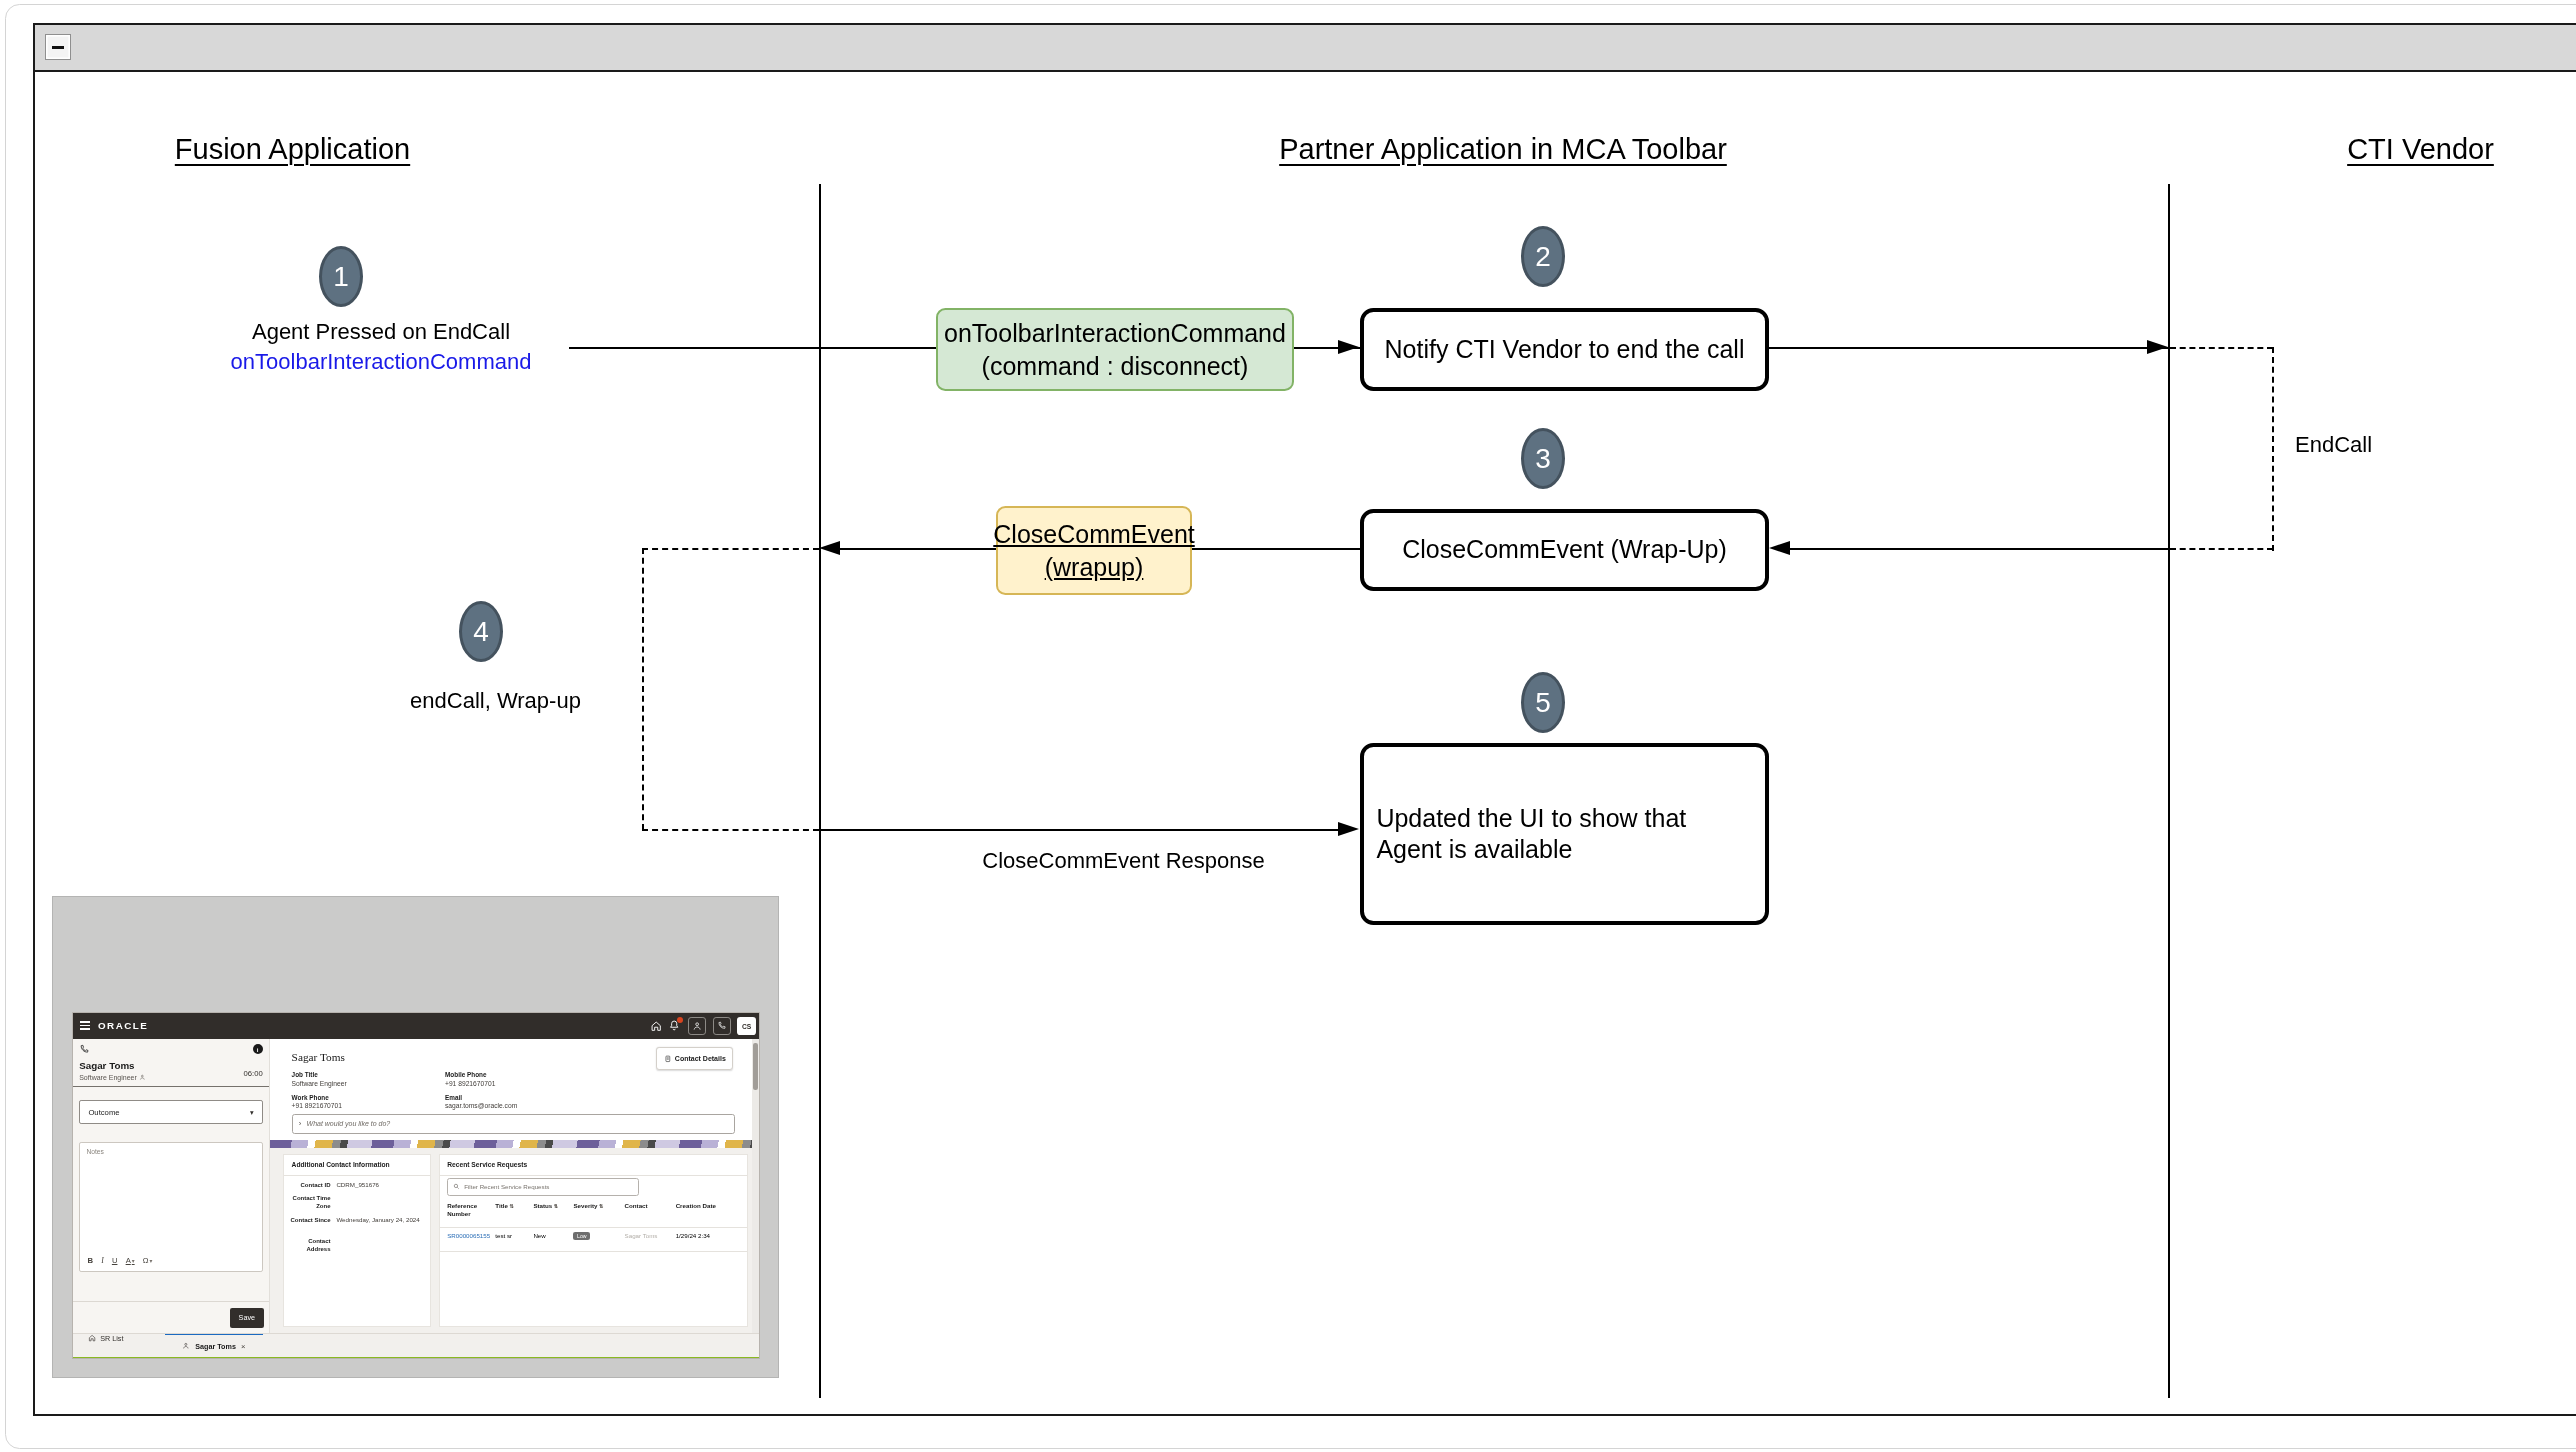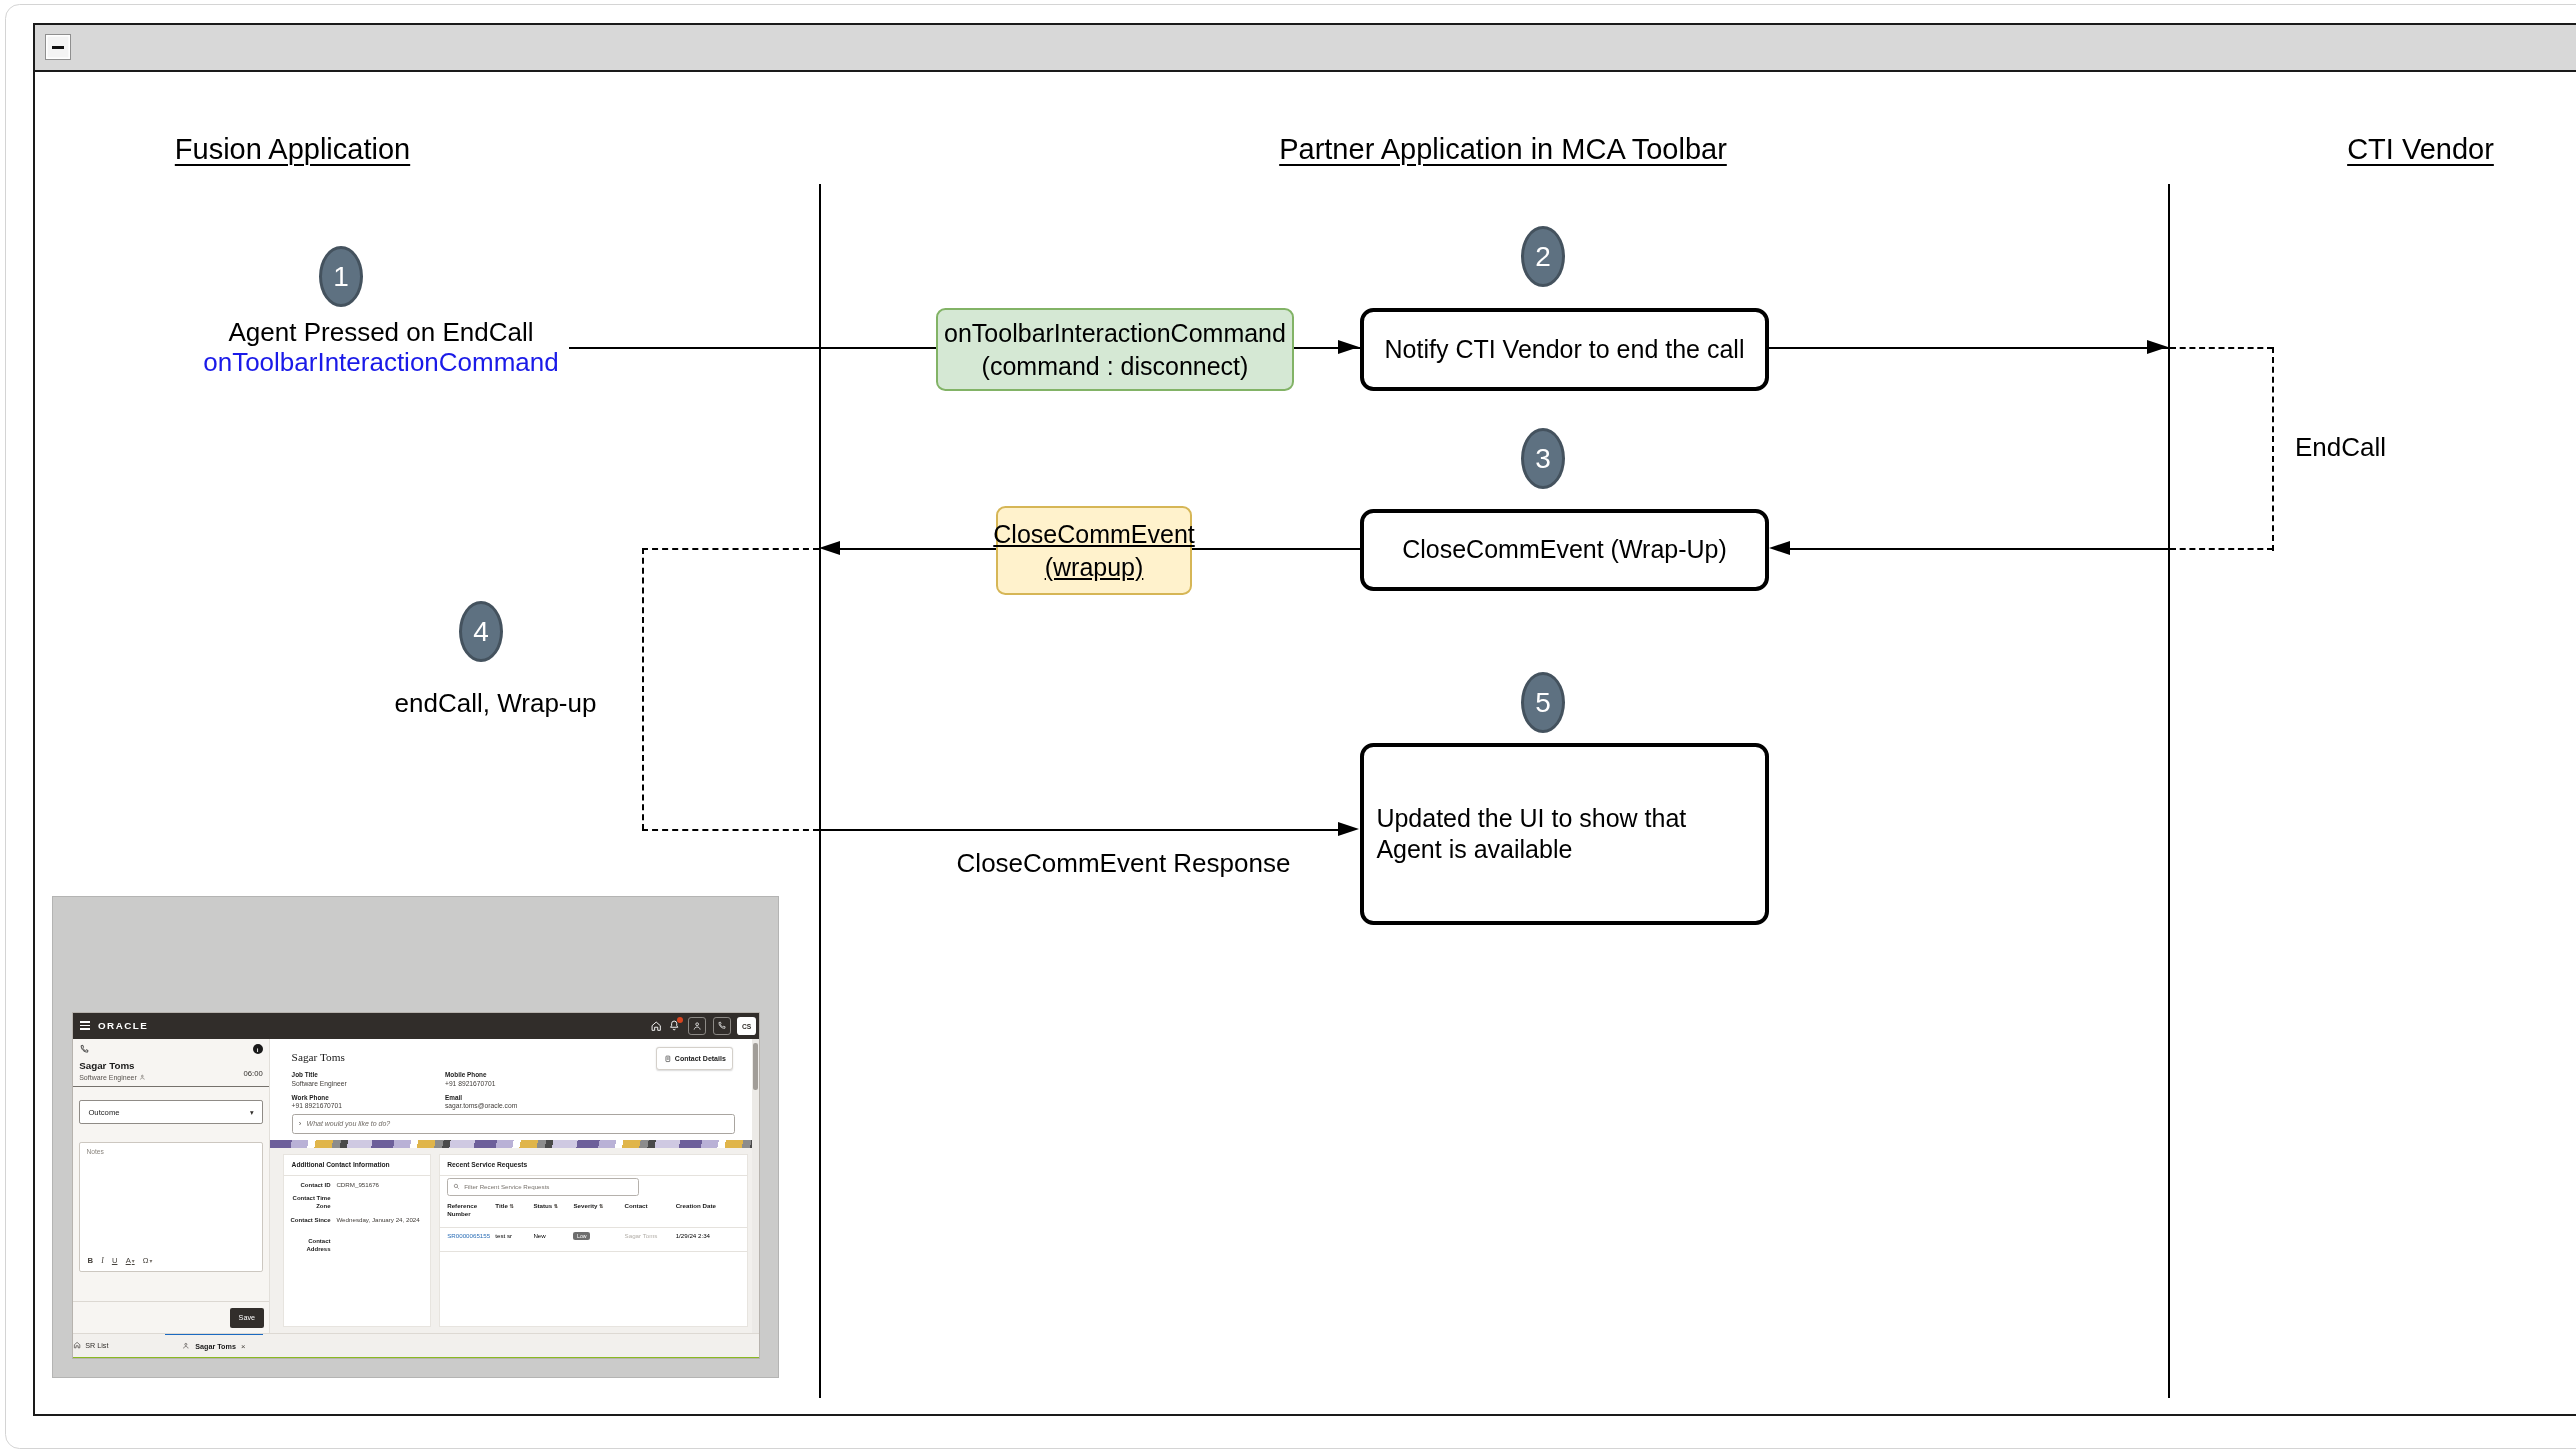--- a/index.html
+++ b/index.html
@@ -15,21 +15,21 @@
   .lane-header span{text-decoration:underline;text-underline-offset:5.2px;text-decoration-thickness:2.1px;}
   .lifeline{position:absolute;width:1.5px;background:#000;}
   .hline{position:absolute;height:0;border-top:2.1px solid #000;z-index:1;}
   .hdash{position:absolute;height:0;border-top:2.1px dashed #000;z-index:1;}
   .vdash{position:absolute;width:0;border-left:2.1px dashed #000;z-index:1;}
   .arr-r{position:absolute;width:0;height:0;border-top:7.7px solid transparent;border-bottom:7.7px solid transparent;border-left:21.6px solid #000;z-index:2;}
   .arr-l{position:absolute;width:0;height:0;border-top:7.7px solid transparent;border-bottom:7.7px solid transparent;border-right:21.6px solid #000;z-index:2;}
   .step-circle{position:absolute;width:44px;height:61px;border-radius:50%;background:#5e7181;border:3.1px solid #44525e;color:#fff;font-size:28px;display:flex;align-items:center;justify-content:center;z-index:3;}
   .node{position:absolute;background:#fff;border:4.6px solid #000;border-radius:13.4px;display:flex;align-items:center;justify-content:center;text-align:left;font-size:25px;line-height:1.25;padding:5.2px 12.4px;z-index:2;}
   .tag-box{position:absolute;border-radius:9.3px;display:flex;flex-direction:column;align-items:center;justify-content:center;text-align:center;font-size:25px;line-height:1.3;z-index:2;}
-  .free-label{position:absolute;font-size:26px;z-index:2;}
+  .free-label{position:absolute;font-size:22px;z-index:2;}
   .center-text{text-align:center;}
   .blue{color:#1a1ae8;}
   
   .shot-panel{position:absolute;left:52px;top:896px;width:727px;height:482px;background:#cbcbca;border:0.5px solid #b4b4b3;z-index:2;}
   .shot-caption{position:absolute;left:0;top:42px;width:100%;text-align:center;font-size:26px;color:#111;}
   .mini-app{position:absolute;left:19px;top:115px;width:688px;height:347px;background:#ffffff;border:0.5px solid #b7b3ae;overflow:hidden;}
   .mini-topbar{position:absolute;left:0;top:0;width:688px;height:26px;background:#312d2a;display:flex;align-items:center;}
   .burger{position:absolute;left:7.2px;top:8.2px;width:10.3px;height:8.8px;display:flex;flex-direction:column;justify-content:space-between;}
   .burger i{display:block;height:1.5px;background:#fff;}
   .brand{position:absolute;left:25px;top:6.7px;color:#fff;font-size:9.8px;font-weight:600;letter-spacing:1.5px;}
@@ -73,21 +73,21 @@
   .sr-head{position:absolute;left:7.2px;top:47px;display:flex;gap:4.1px;font-size:6.2px;font-weight:bold;color:#1a1a1a;line-height:1.3;}
   .sr-row{position:absolute;left:7.2px;top:77px;display:flex;gap:4.1px;font-size:6.2px;align-items:flex-start;}
   .col-ref{width:44px;}.col-title{width:34px;}.col-status{width:36px;}.col-sev{width:47px;}.col-con{width:47px;}.col-date{width:49px;}
   .sort{font-size:5.2px;color:#55504b;margin-left:1.5px;}
   .sr-link{color:#2c6fb7;}
   .sev-badge{display:inline-block;background:#6e6e6e;color:#fff;font-size:5.2px;border-radius:2.1px;padding:1px 3.6px;}
   .muted{color:#b3afa9;}
   .mini-scroll{position:absolute;right:0;top:26px;width:6.7px;height:295px;background:#eceae7;}
   .mini-thumb{position:absolute;right:1px;top:4.1px;width:4.6px;height:47px;background:#a19d98;border-radius:2.1px;}
   .mini-tabbar{position:absolute;left:0;top:320px;width:688px;height:24px;background:#f2f0ed;border-top:0.5px solid #ddd9d3;display:flex;align-items:stretch;}
-  .tab-home{display:flex;align-items:center;gap:4.1px;padding:0 0;font-size:7.2px;color:#322e2b;}
+  .tab-home{display:flex;align-items:flex-start;gap:4.1px;padding:0 15px;font-size:7.2px;color:#322e2b;}
   .tab-active{position:absolute;left:92px;top:0;height:100%;width:98px;border-top:1.5px solid #1b6ac1;display:flex;align-items:center;justify-content:center;gap:5.2px;font-size:7.2px;font-weight:bold;color:#1a1a1a;}
   .tab-active .x{font-weight:normal;font-size:7.7px;color:#46423d;}
   .mini-green{position:absolute;left:0;top:344px;width:688px;height:3.1px;background:#8ab921;}
   svg{display:block;}
 </style>
 </head>
 <body>
 
 <div class="stage">
   <div class="page-border"></div>

